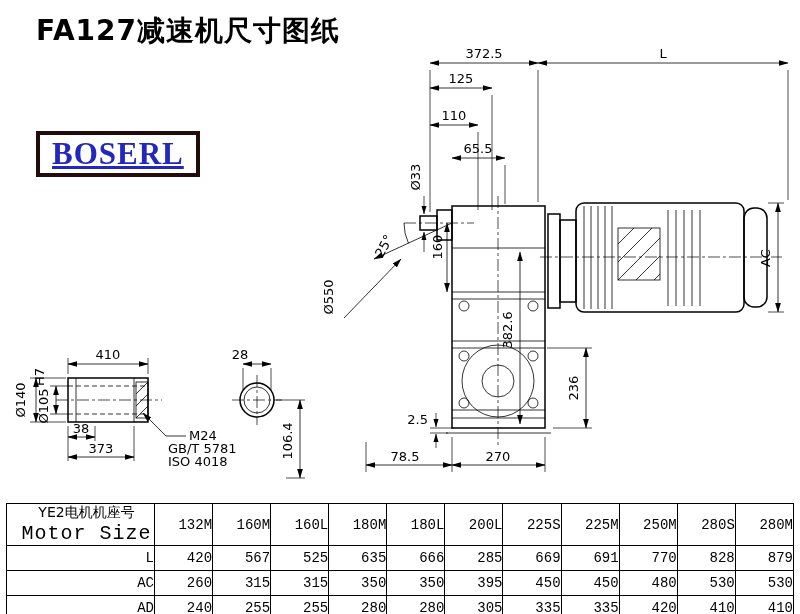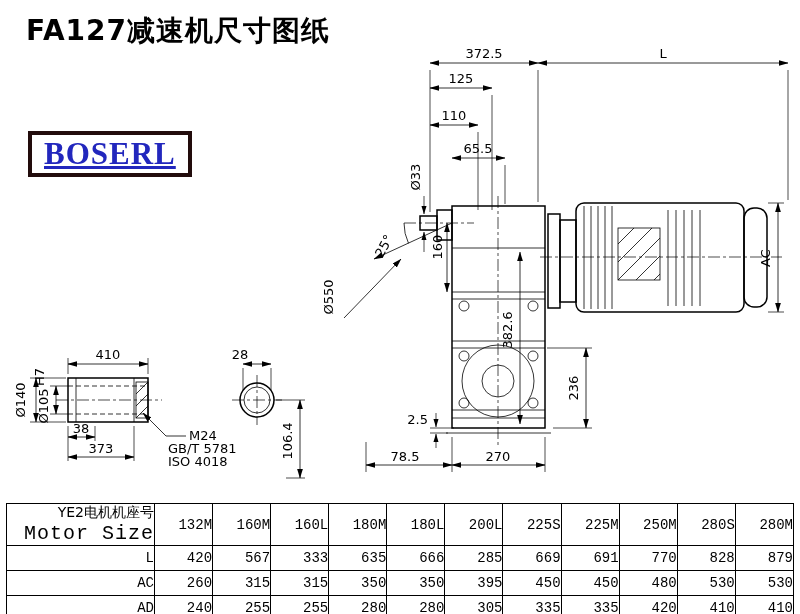--- a/index.html
+++ b/index.html
@@ -1,41 +1,41 @@
 <!DOCTYPE html>
 <html><head>
 <meta charset="utf-8">
 <style>
   html,body{margin:0;padding:0;background:#fff}
   .stage{position:relative;width:800px;height:614px;background:#fff;overflow:hidden;
          font-family:"DejaVu Sans",sans-serif;color:#000}
   .draw{position:absolute;left:0;top:0}
-  .title{position:absolute;left:26px;top:12px;margin:0;font-size:28px;font-weight:700;
+  .title{position:absolute;left:36px;top:12px;margin:0;font-size:28px;font-weight:700;
          letter-spacing:1px;color:#000;font-family:"DejaVu Sans",sans-serif}
-  .logo{position:absolute;left:28px;top:131px;background:#fff;border:4px solid #220c0c;
+  .logo{position:absolute;left:36px;top:131px;background:#fff;border:4px solid #220c0c;
         padding:2px 12px;line-height:1.1}
   .logo span{font-family:"Liberation Serif","DejaVu Serif",serif;font-weight:700;font-size:31px;
         color:#2227bd;text-decoration:underline;letter-spacing:1px}
   
   .o{stroke:#000;stroke-width:1.5;fill:none}
   .t{stroke:#000;stroke-width:0.8;fill:none}
   .cl{stroke:#000;stroke-width:0.7;fill:none;stroke-dasharray:12 3 3 3}
   .hd{stroke:#000;stroke-width:0.8;fill:none;stroke-dasharray:5 3}
   .ext{stroke:#000;stroke-width:0.7;fill:none}
   .dim{stroke:#000;stroke-width:0.8;fill:none;marker-start:url(#arw);marker-end:url(#arw)}
   .de{marker-end:url(#arw)}
   .draw text{font-family:"DejaVu Sans",sans-serif;font-size:13px;fill:#000}
   
   .spec{position:absolute;left:6px;top:503px;width:788px;border-collapse:collapse;
         table-layout:fixed;font-family:"Liberation Mono","DejaVu Sans Mono",monospace;
         font-size:14px;color:#000;background:#fff}
   .spec th,.spec td{border:1px solid #000;text-align:right;font-weight:400;padding:0}
   .spec tr{height:25px}
   .spec tr.hdr{height:37px}
-  .spec .first{text-align:right;padding-left:12px}
+  .spec .first{text-align:center;padding-left:12px}
   .spec .cn{display:block;font-family:"DejaVu Sans",sans-serif;font-size:14px}
   .spec .en{display:block;font-size:20px;letter-spacing:1px}
 </style>
 </head>
 <body>
 
 <div class="stage">
 
 <svg class="draw" width="800" height="614" viewBox="0 0 800 614">
   <defs>
@@ -250,21 +250,21 @@
     <th>225S</th>
     <th>225M</th>
     <th>250M</th>
     <th>280S</th>
     <th>280M</th>
   </tr>
   <tr>
     <th>L</th>
     <td>420</td>
     <td>567</td>
-    <td>333</td>
+    <td>525</td>
     <td>635</td>
     <td>666</td>
     <td>285</td>
     <td>669</td>
     <td>691</td>
     <td>770</td>
     <td>828</td>
     <td>879</td>
   </tr>
   <tr>

